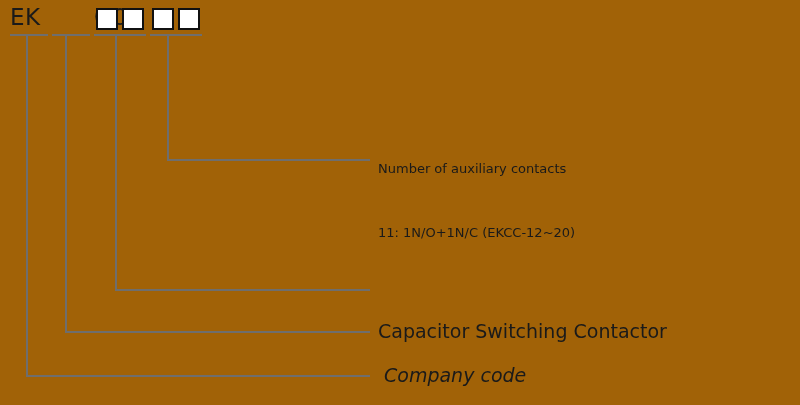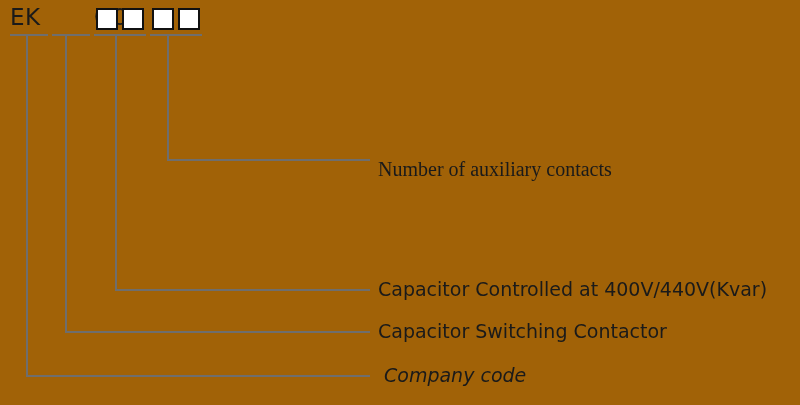--- a/index.html
+++ b/index.html
@@ -57,25 +57,24 @@
     font-size: 19px;
     color: #1a1a1a;
     line-height: 26px;
     white-space: pre;
   }
   .label-block {
     position: absolute;
     white-space: pre;
   }
   .label-block .label-line {
-    font-size: 20px;
+    font-size: 13px;
     color: #1a1a1a;
     line-height: 26px;
     white-space: pre;
-    font-family: Liberation Serif, serif;
   }
 </style>
 </head>
 <body>
 
 <div id="diagram">
 
   <div class="code-text" style="left:10px; top:6px;">EK</div>
 
   <div class="code-text" style="left:54px; top:6px;margin-left:40px;">CC</div>
@@ -98,21 +97,21 @@
   <div class="lead-h" style="left:115px; top:289px; width:255px;"></div>
 
   <div class="lead-v" style="left:65px; top:34px; height:298px;"></div>
   <div class="lead-h" style="left:65px; top:331px; width:305px;"></div>
 
   <div class="lead-v" style="left:26px; top:34px; height:342px;"></div>
   <div class="lead-h" style="left:26px; top:375px; width:344px;"></div>
 
   <div class="label-block" style="left:378px; top:118px;">
     <div class="label-line">Number of auxiliary contacts</div>
+    <div class="label-line">11: 1N/O+1N/C (EKCC-12~20)</div>
   </div>
 
-  <div class="label" style="left:378px; top:276px;">Capacitor Controlled at 400V/440V(Kvar)</div>
 
   <div class="label" style="left:378px; top:318px;">Capacitor Switching Contactor</div>
 
   <div class="label" style="left:384px; top:362px;font-style:italic;">Company code</div>
 
 </div>
 
 </body></html>

